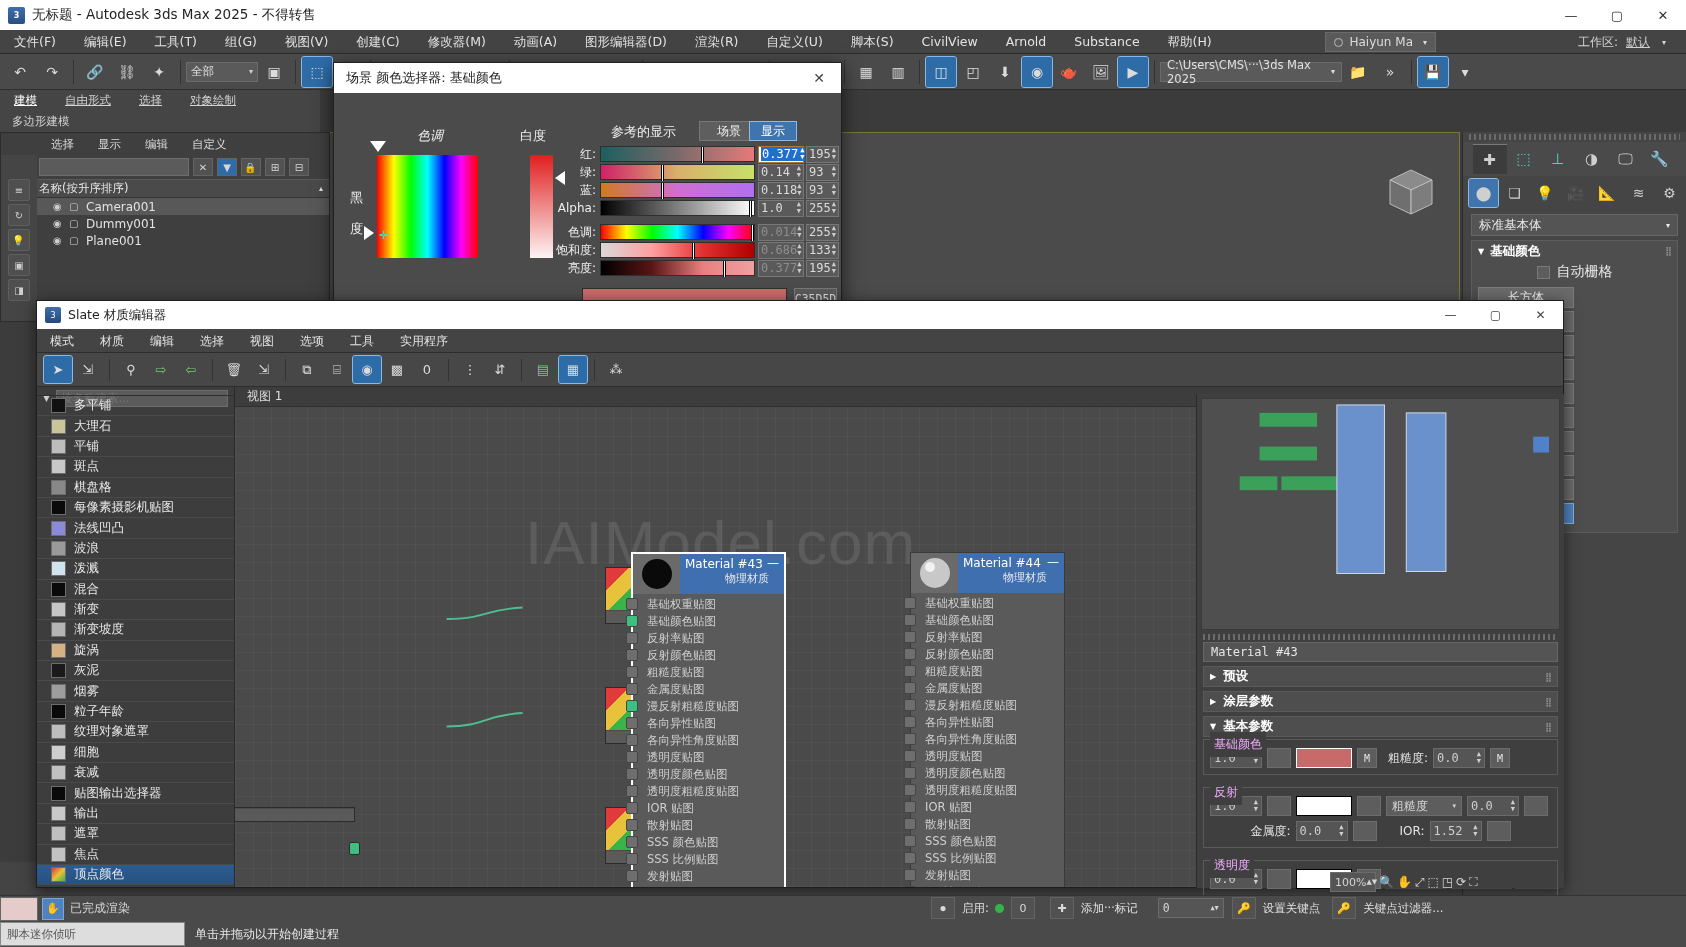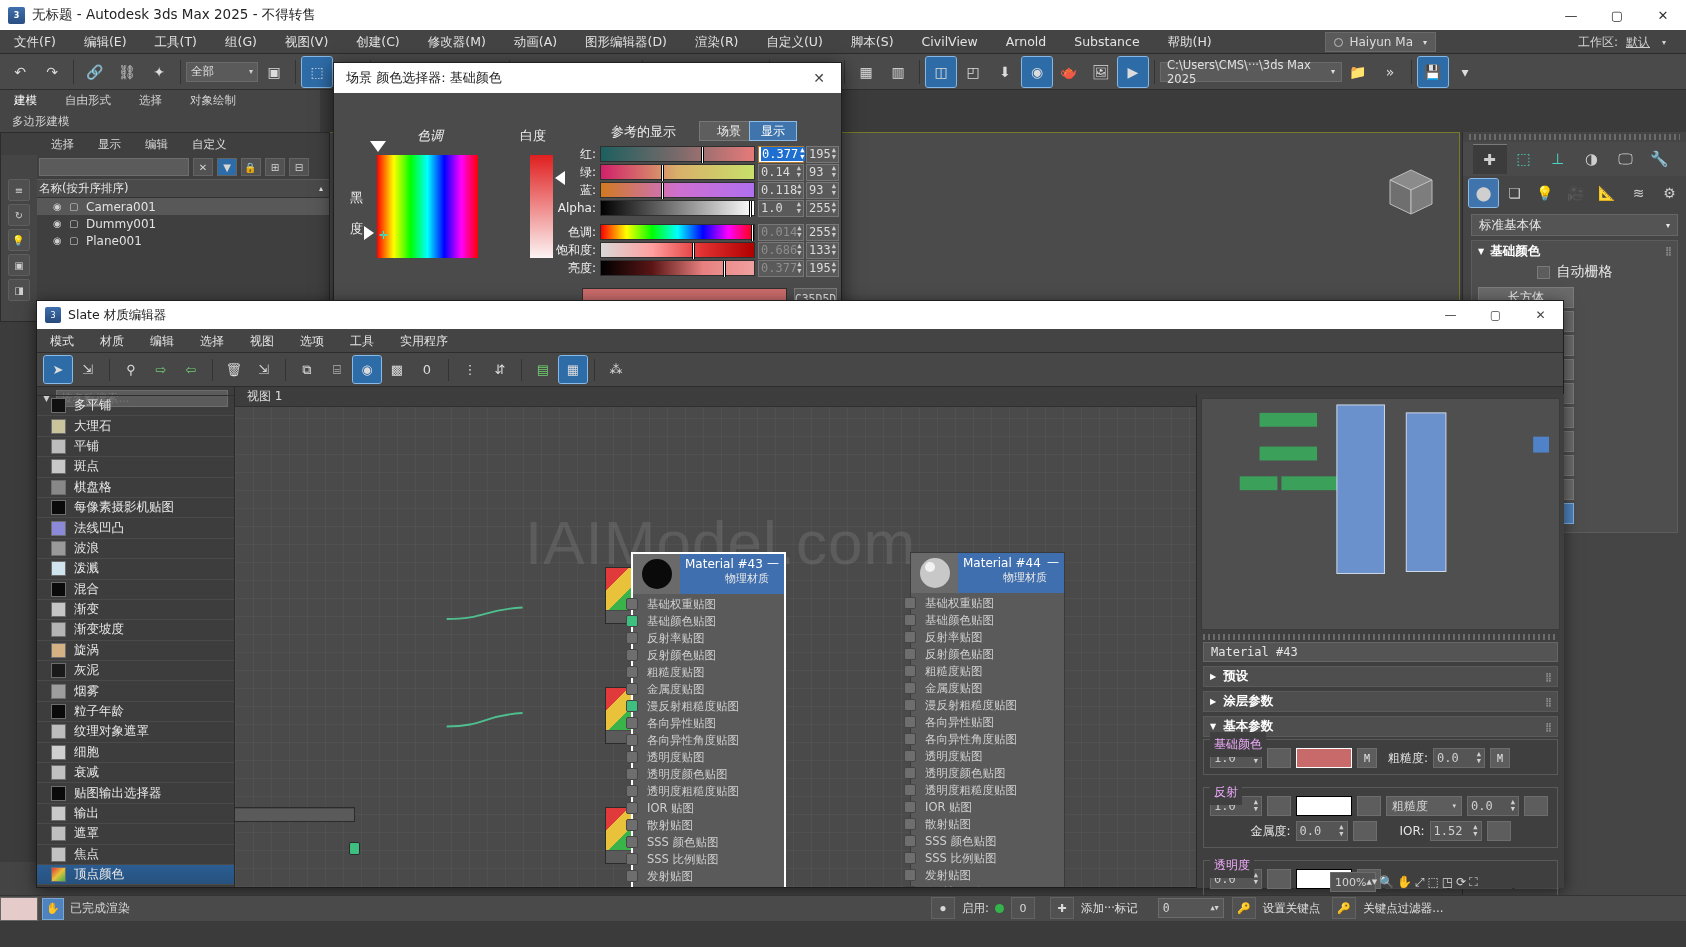--- a/index.html
+++ b/index.html
@@ -35,21 +35,21 @@
   .tbsep { width:1px;height:24px;background:#333;margin:0 5px;}
   .tbcombo { height:20px;background:#5a5a5a;border:1px solid #6b6b6b;display:flex;align-items:center;
       padding:0 4px; font-size:11.5px;color:#e0e0e0;}
   .tbcombo .arw { margin-left:auto; font-size:8px; color:#cfcfcf;}
   .pathbox { height:20px;background:#5a5a5a;border:1px solid #6b6b6b;display:flex;align-items:center;
       padding:0 6px; font-size:11.5px;color:#e0e0e0; }
 
   
   .ribbon { position:absolute; left:0; top:90px; width:320px; height:42px; background:#454545;}
   .ribbon .rtabs { display:flex; height:21px; align-items:center; }
-  .ribbon .rt { font-size:11.5px;color:#d2d2d2;padding:0 14px;line-height:21px;}
+  .ribbon .rt { font-size:11.5px;color:#d2d2d2;padding:0 14px;line-height:21px;text-decoration:underline;}
   .ribbon .rt.on { color:#fff; }
   .ribbon .rsub { font-size:11.5px;color:#d2d2d2; padding-left:12px; line-height:20px;}
 
   
   .viewport { position:absolute; left:0; top:132px; width:1462px; height:780px; background:#3c3c3c; }
   .vpouter { position:absolute; left:300px; top:132px; width:1160px; height:185px; background:#4b4b4b;
     border:1px solid #7a7a2a; }
   .viewcube { position:absolute; left:1376px; top:162px; width:70px;height:62px; }
 
   
@@ -1094,14 +1094,18 @@
     </div>
     <div class="btn">🔍</div>
     <div class="btn">✋</div>
     <div class="btn">⤢</div>
     <div class="btn">⬚</div>
     <div class="btn">◳</div>
     <div class="btn">⟳</div>
     <div class="btn">⛶</div>
   </div>
 
+  <div class="statusbar">
+    <div class="lst">脚本迷你侦听</div>
+    <div class="prompt">单击并拖动以开始创建过程</div>
+  </div>
 
 </div>
 
 </body></html>

